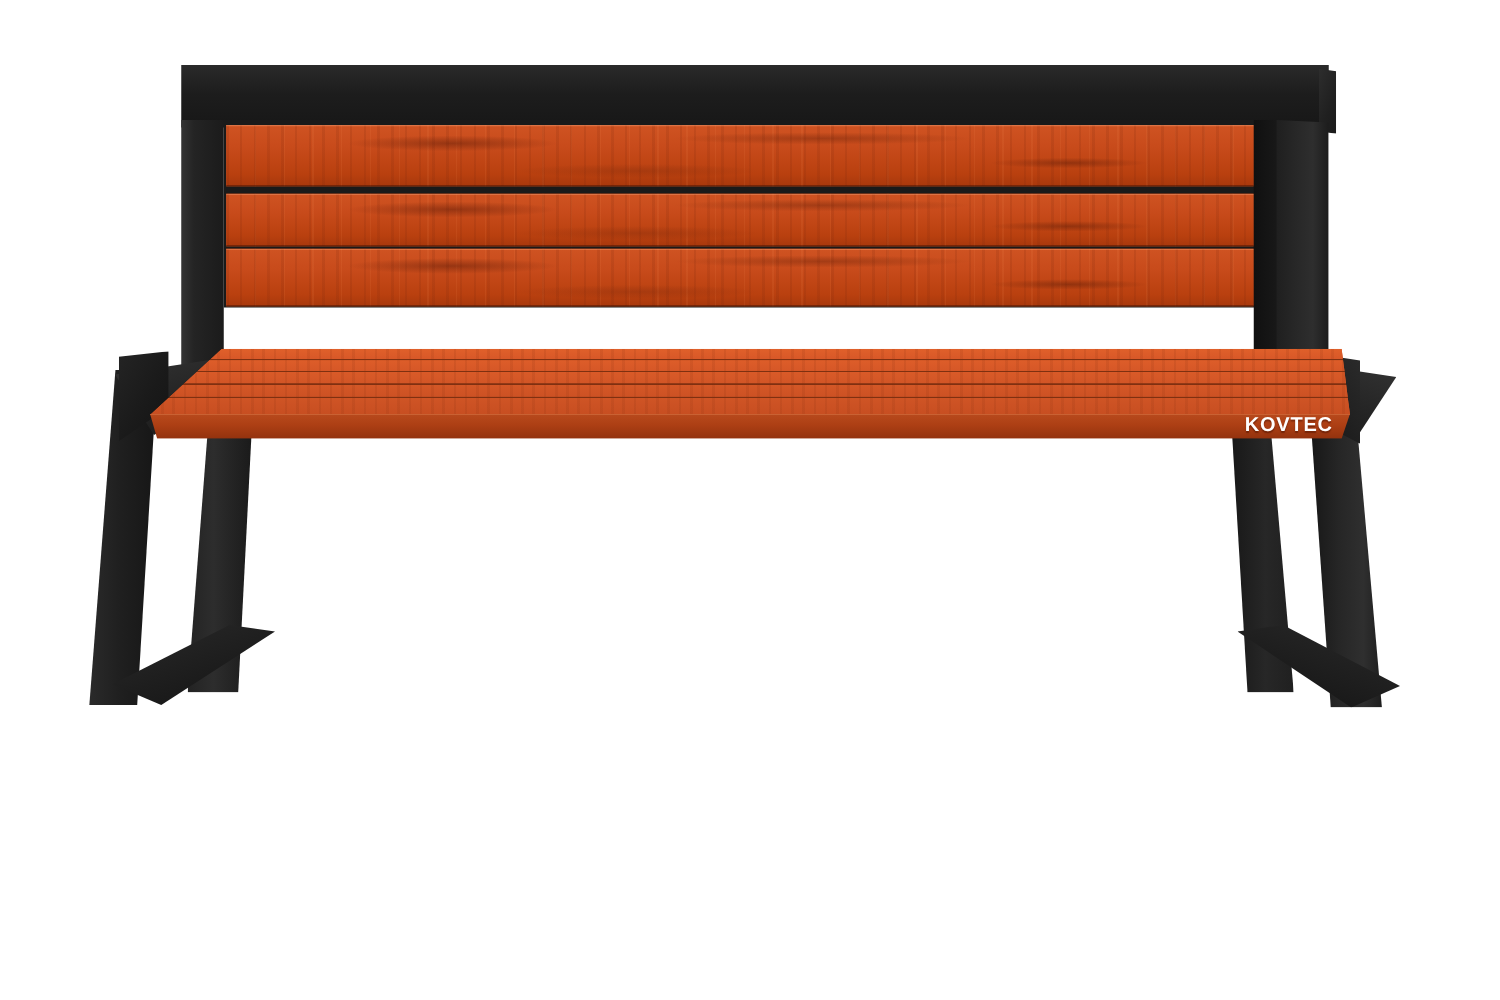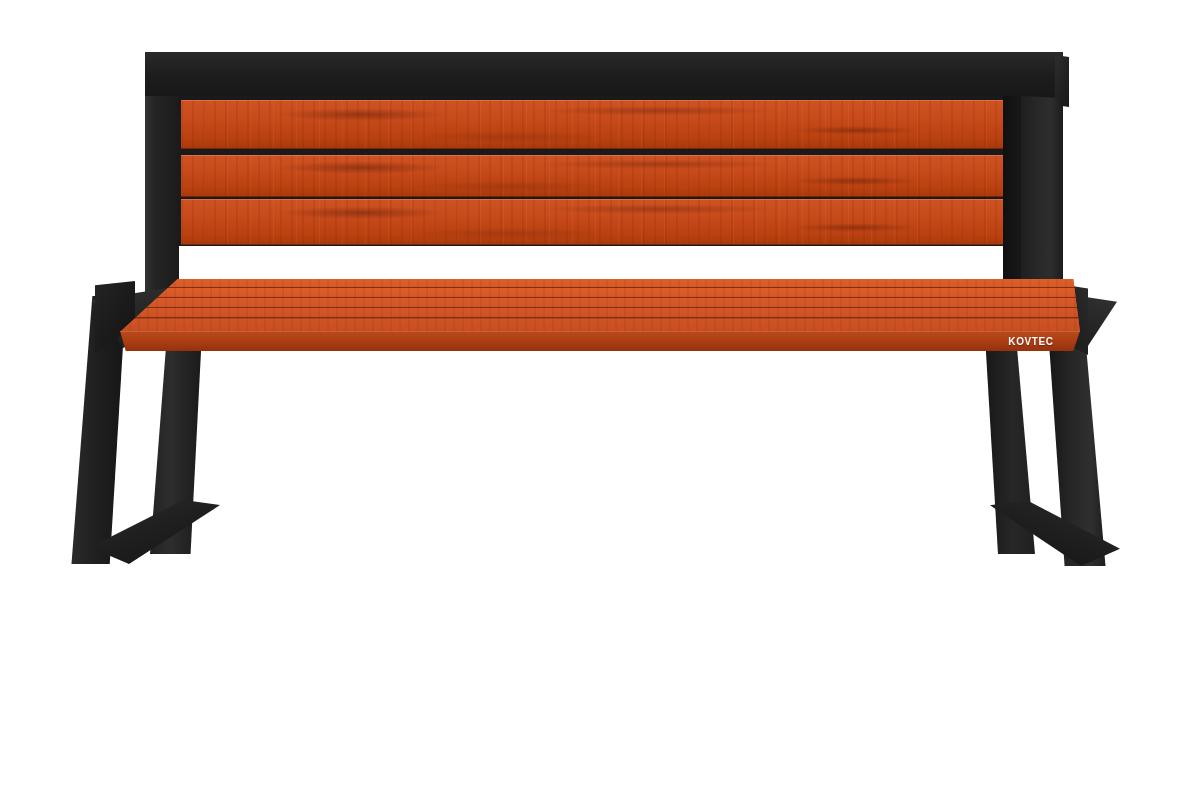--- a/index.html
+++ b/index.html
@@ -98,21 +98,21 @@
   
   .seat-edge{
     left:120px;top:331px;width:960px;height:20px;
     clip-path:polygon(0% 0%, 100% 0%, 99.3% 100%, 0.6% 100%);
     background:linear-gradient(180deg,#b84a1d 0%,#ad3f14 45%,#93320e 100%);
     box-shadow:inset 0 1px 0 rgba(255,170,120,.25);
   }
   .kovtec{
     left:988px;top:331px;width:86px;height:20px;
     display:flex;align-items:center;justify-content:center;
-    color:#ffffff;font-size:10px;font-weight:bold;
+    color:#ffffff;font-size:16px;font-weight:bold;
     letter-spacing:.6px;
     font-family:"Liberation Sans", sans-serif;
     text-shadow:0 1px 1px rgba(80,20,0,.55);
     white-space:nowrap;
   }
   
   .seat-left-return{
     left:95px;top:281px;width:40px;height:72px;
     background:linear-gradient(120deg,#242424 0%,#1a1a1a 55%,#141414 100%);
     clip-path:polygon(0 6%,100% 0,100% 62%,0 100%);

